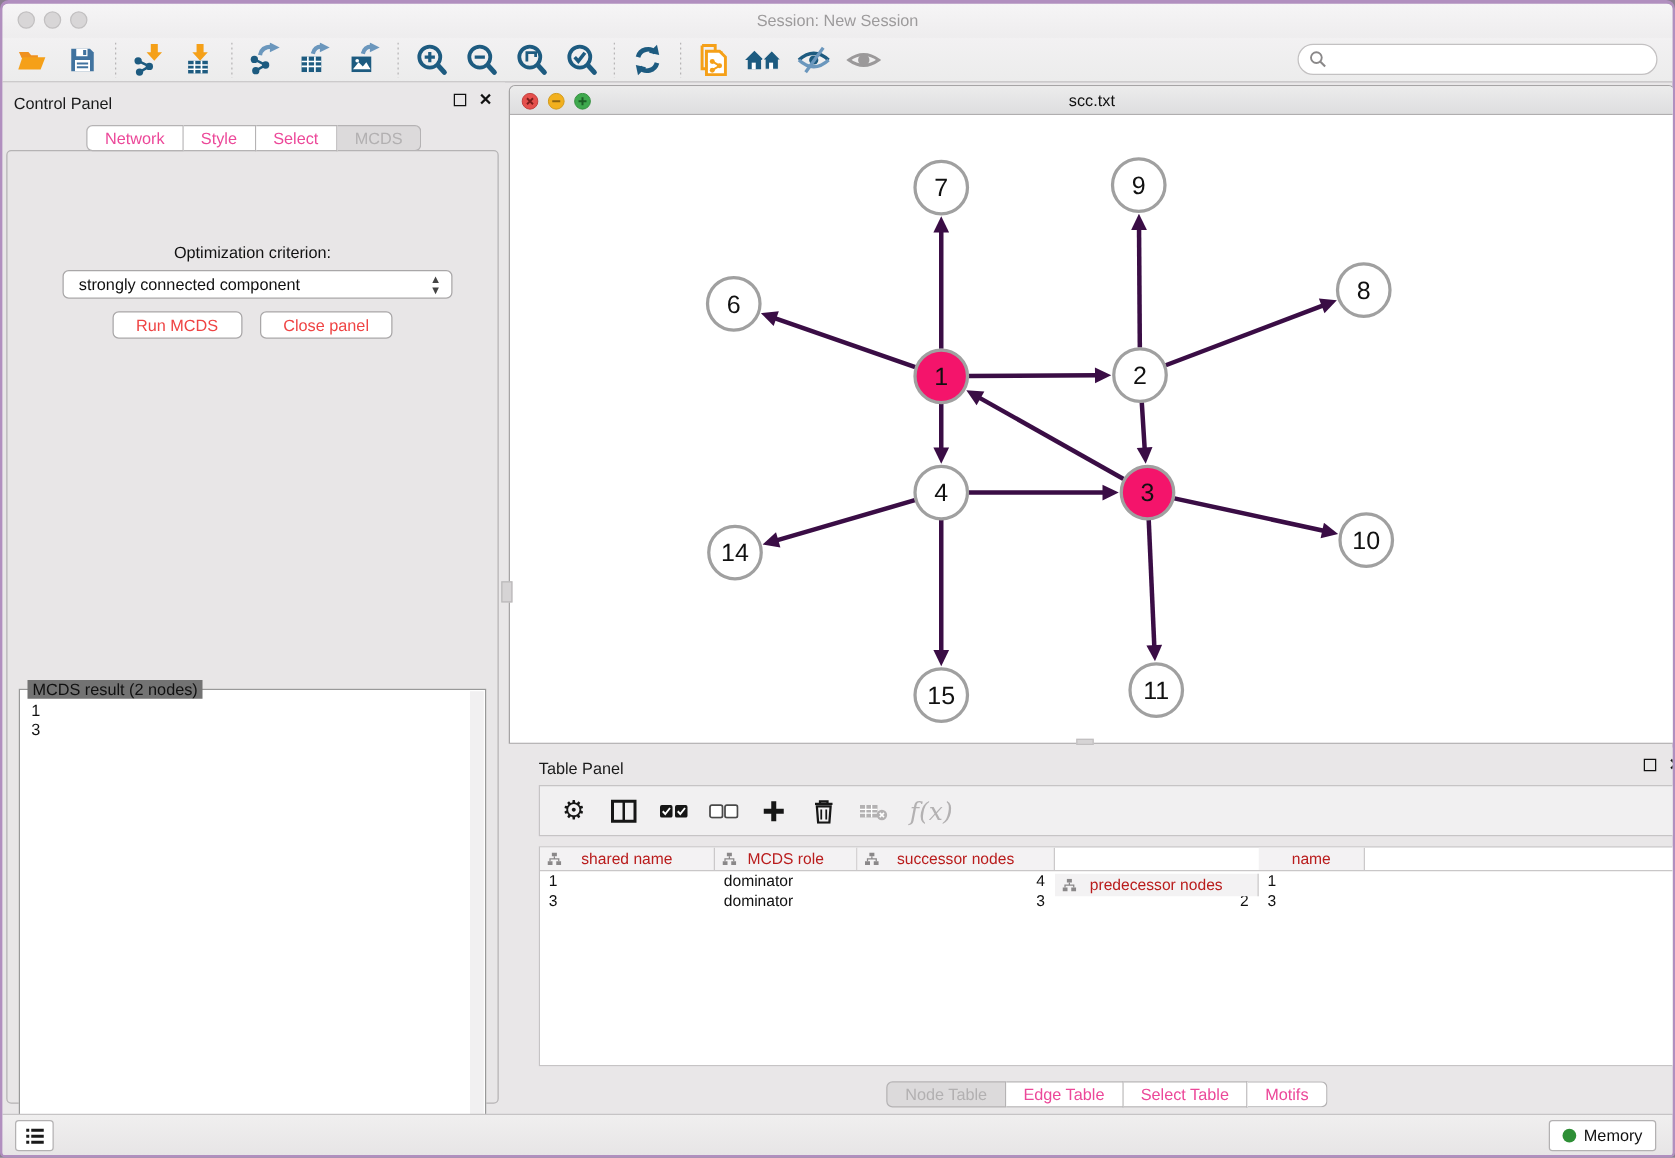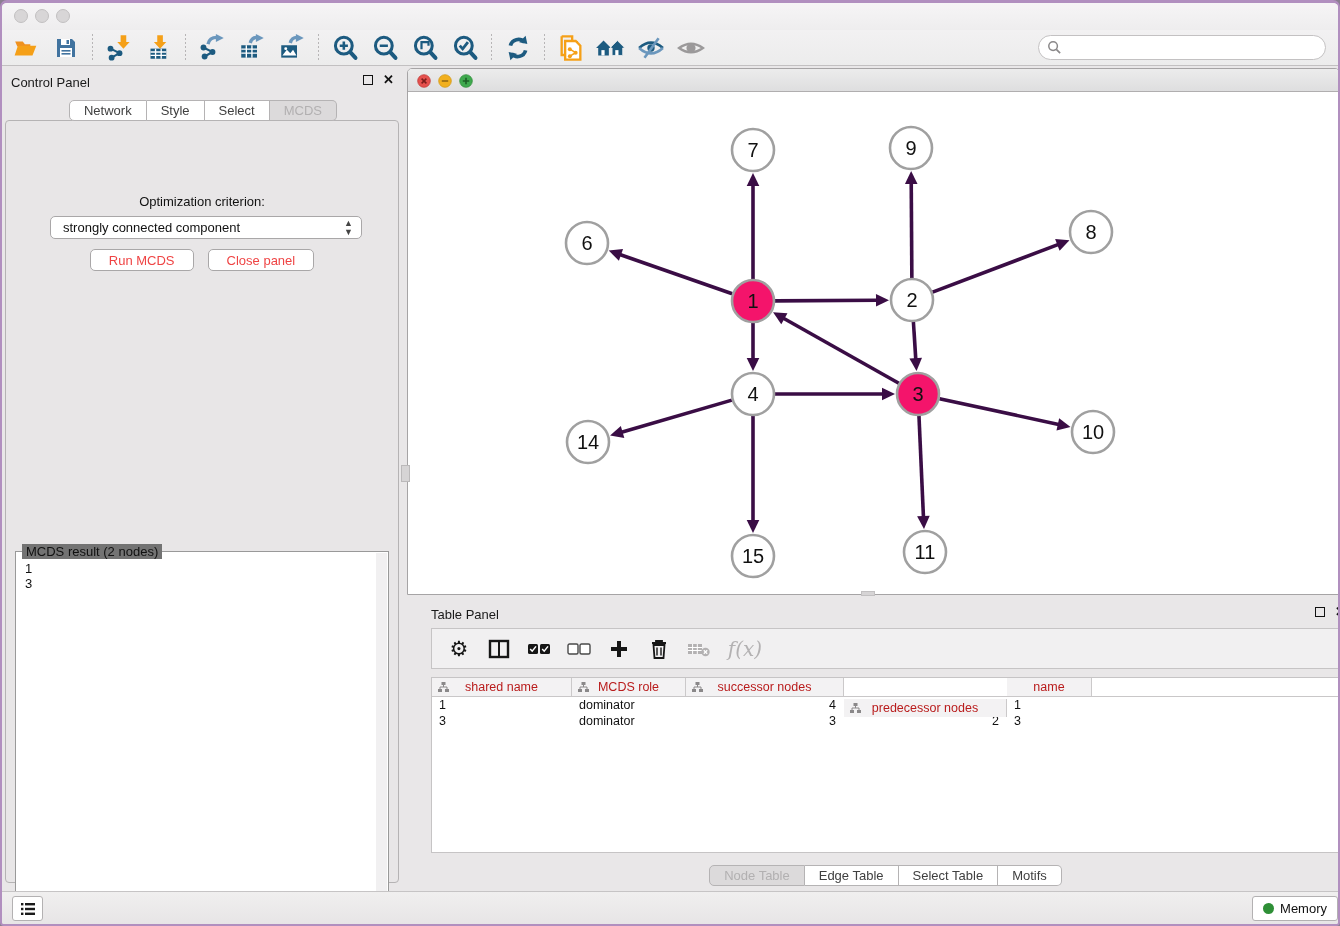--- a/index.html
+++ b/index.html
@@ -33,21 +33,21 @@
   .panel-title { position:absolute; left:9px; top:9px; font-size:13px; color:#1a1a1a; }
   .panel-icons { position:absolute; right:10px; top:9px; display:flex; gap:10px; align-items:center; }
   .float-box { width:10px; height:10px; border:1.6px solid #111; }
   .close-x { font-size:13px; font-weight:bold; color:#111; line-height:10px; }
 
   .cp-body { position:absolute; left:3px; top:54px; width:394px; height:763px;
              border:1px solid #b5b3b4; border-radius:4px; background:#e8e6e7; }
 
   .tabs-row { position:absolute; left:0; top:34px; width:100%; display:flex; justify-content:center; z-index:3; }
   .seg-tab { height:21px; padding:0 14px; background:#fff; border:1px solid #b5b3b4; border-left-width:0;
-             font-size:13px; color:#404040; display:flex; align-items:center; }
+             font-size:13px; color:#ec4899; display:flex; align-items:center; }
   .seg-tab:first-child { border-left-width:1px; border-radius:5px 0 0 5px; }
   .seg-tab:last-child { border-radius:0 5px 5px 0; }
   .seg-tab.active { background:#dcdadb; color:#b2b0b1; }
 
   .opt-label { position:absolute; left:0; top:73px; width:100%; text-align:center; font-size:13px; color:#111; }
   .dropdown { position:absolute; left:44px; top:95px; width:312px; height:23px; background:#fff;
               border:1px solid #a9a7a8; border-radius:5px; font-size:13px; color:#111;
               display:flex; align-items:center; padding-left:12px; }
   .dd-arrows { position:absolute; right:8px; top:2px; font-size:9px; color:#444; line-height:9px; text-align:center; }
   .cp-buttons { position:absolute; left:0; top:128px; width:100%; display:flex; justify-content:center; gap:14px; }
@@ -96,32 +96,33 @@
 
   .bottom-tabs { position:absolute; left:0; top:267px; width:100%; display:flex; justify-content:center; }
 
   
   .statusbar { position:absolute; left:0; top:888px; width:100%; height:33px;
                background:linear-gradient(#f0efef,#e7e5e6); border-top:1px solid #c6c4c5; }
   .sb-btn { position:absolute; top:4px; height:25px; background:#fff; border:1px solid #b3b1b2;
             border-radius:3px; display:flex; align-items:center; justify-content:center; gap:6px;
             font-size:13px; color:#111; }
   .sb-left { left:10px; width:31px; }
-  .sb-right { right:0; padding:0 10px; }
+  .sb-right { right:13px; padding:0 10px; }
   .mem-dot { width:11px; height:11px; border-radius:50%; background:#2e8f36; }
 </style>
 </head>
 <body>
 
 <div class="app">
 
   <div class="titlebar">
     <span class="tl-dot" style="left:12px"></span>
     <span class="tl-dot" style="left:33px"></span>
     <span class="tl-dot" style="left:54px"></span>
+    <div class="win-title">Session: New Session</div>
   </div>
 
   <div class="toolbar">
     <div class="tb-btn" style="margin-left:4px">
       <svg width="26" height="26" viewBox="0 0 24 24">
         <path d="M2 6 h7 l2 2.5 h5 v2 H4 z" fill="#ef9120"></path>
         <path d="M4.5 10 h17 l-3.5 9 H1.5 z" fill="#f5a018"></path>
       </svg>
     </div>
     <div class="tb-btn">
@@ -314,20 +315,21 @@
         </svg>
         <svg width="14" height="14" viewBox="0 0 14 14">
           <circle cx="7" cy="7" r="6.3" fill="#f2b01e" stroke="#d29a1a" stroke-width="0.8"></circle>
           <path d="M3.8 7 h6.4" stroke="#8e6510" stroke-width="1.6"></path>
         </svg>
         <svg width="14" height="14" viewBox="0 0 14 14">
           <circle cx="7" cy="7" r="6.3" fill="#3fa94e" stroke="#35903f" stroke-width="0.8"></circle>
           <path d="M3.8 7 h6.4 M7 3.8 v6.4" stroke="#1c5f26" stroke-width="1.6"></path>
         </svg>
       </div>
+      <div class="net-title">scc.txt</div>
     </div>
     <svg class="net-canvas" id="graph-svg" viewBox="0 0 933 504">
         <line x1="345" y1="187" x2="345" y2="92" stroke="#3a0d45" stroke-width="3.6"></line>
         <polygon points="345,81 351.3,94 338.7,94" fill="#3a0d45"></polygon>
         <line x1="324.23121807335133" y1="201.7434376400866" x2="211.0972084320934" y2="162.2146872835025" stroke="#3a0d45" stroke-width="3.6"></line>
         <polygon points="200.71281746876906,158.5864061035458 215.06329510121847,156.92695085540888 210.90726393144988,168.82179868612585" fill="#3a0d45"></polygon>
         <line x1="366.9995649035371" y1="208.86163795658152" x2="470.0006724218063" y2="208.21383224891946" stroke="#3a0d45" stroke-width="3.6"></line>
         <polygon points="481.0004548735749,208.14465122721023 468.0403338339182,214.52628602069768 467.96109011814224,201.92653521230824" fill="#3a0d45"></polygon>
         <line x1="345" y1="231" x2="345" y2="268" stroke="#3a0d45" stroke-width="3.6"></line>
         <polygon points="345,279 338.7,266 351.3,266" fill="#3a0d45"></polygon>

